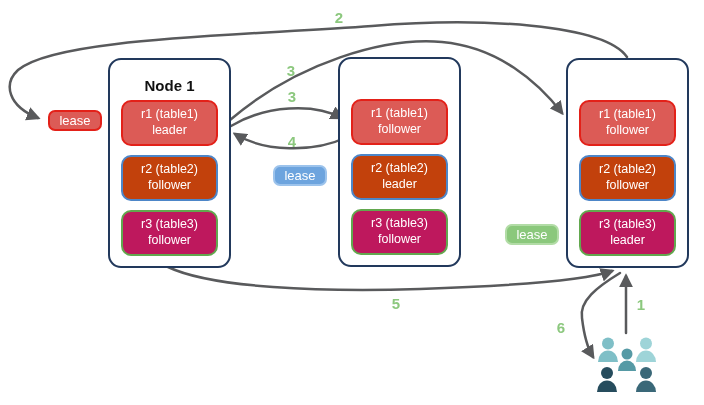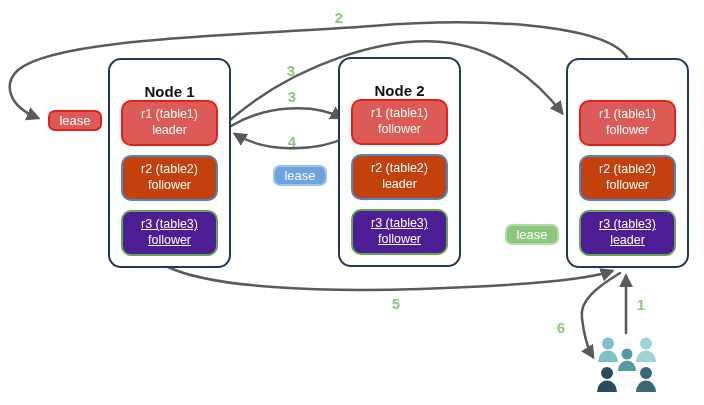--- a/index.html
+++ b/index.html
@@ -9,33 +9,33 @@
   }
   .arrow-layer{position:absolute;left:0;top:0;width:704px;height:405px;}
   .node{
     position:absolute;width:123px;height:210px;background:#ffffff;
     border:2px solid #22395c;border-radius:13px;box-sizing:border-box;
   }
   .node-1{left:108px;top:58px;}
   .node-2{left:338px;top:57px;}
   .node-3{left:566px;top:58px;}
   .node-title{
-    text-align:center;margin-top:20px;height:24px;line-height:24px;
+    text-align:center;margin-top:14px;height:24px;line-height:24px;
     font-size:15px;font-weight:bold;color:#111111;
   }
   .replica{
     position:absolute;left:11px;width:97px;height:46px;border-radius:10px;
     display:flex;flex-direction:column;align-items:center;justify-content:center;
     color:#ffffff;font-size:12.5px;line-height:1.26;text-align:right;
     border:2px solid transparent;box-sizing:border-box;
   }
   .row-0{top:40px;} .row-1{top:95px;} .row-2{top:150px;}
   .rep-red{background:#dc5b56;border-color:#e32119;}
   .rep-blue{background:#c2410c;border-color:#4d86c8;}
-  .rep-green{background:#4c1d95;border-color:#62a84e;text-decoration:underline;}
+  .rep-green{background:#be185d;border-color:#62a84e;}
   .lease{
     position:absolute;width:54px;height:21px;border-radius:7px;
     display:flex;align-items:center;justify-content:center;
     color:#ffffff;font-size:13px;box-sizing:border-box;
   }
   .lease-red{left:48px;top:110px;background:#dc5b56;border:2px solid #e32119;}
   .lease-blue{left:273px;top:165px;background:#6da4de;border:2px solid #9cc3ec;}
   .lease-green{left:505px;top:224px;background:#8bc87c;border:2px solid #b2dca6;}
   .step{
     position:absolute;transform:translate(-50%,-50%);
@@ -103,21 +103,20 @@
       <span>r2 (table2)</span>
       <span>follower</span>
     </div>
     <div class="replica rep-green row-2">
       <span>r3 (table3)</span>
       <span>follower</span>
     </div>
   </div>
 
   <div class="node node-2">
-    <div class="node-title">Node 2</div>
     <div class="replica rep-red row-0">
       <span>r1 (table1)</span>
       <span>follower</span>
     </div>
     <div class="replica rep-blue row-1">
       <span>r2 (table2)</span>
       <span>leader</span>
     </div>
     <div class="replica rep-green row-2">
       <span>r3 (table3)</span>

